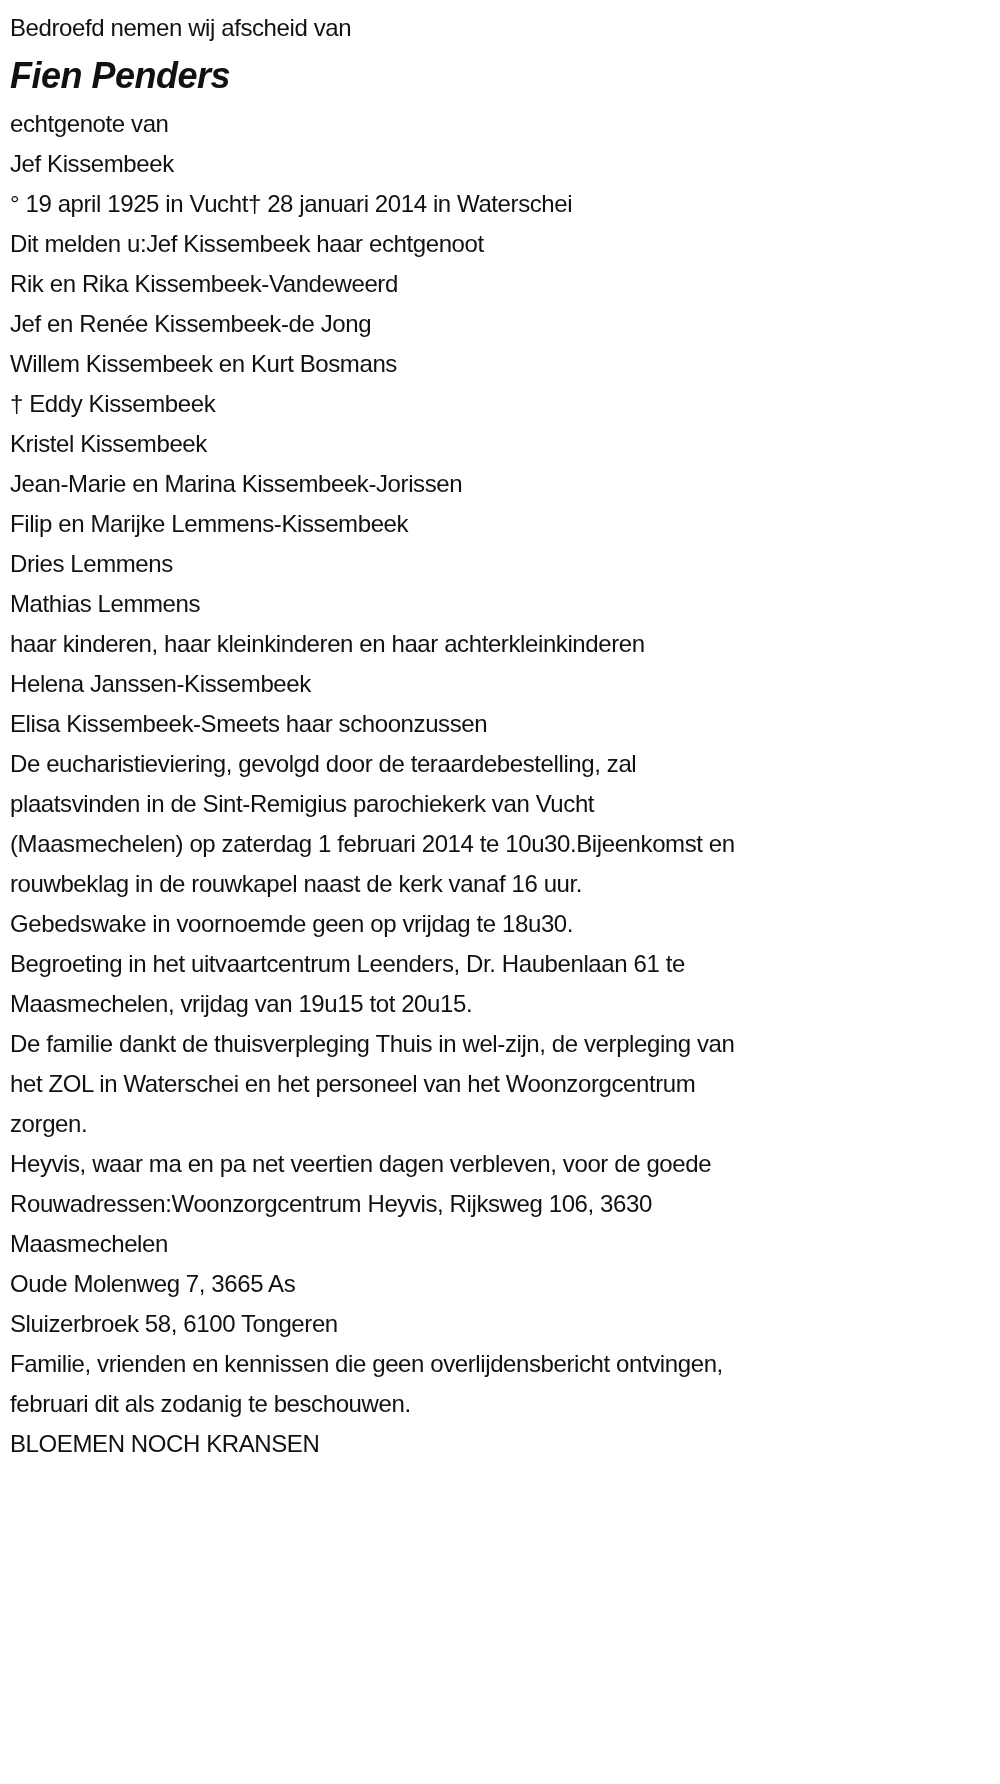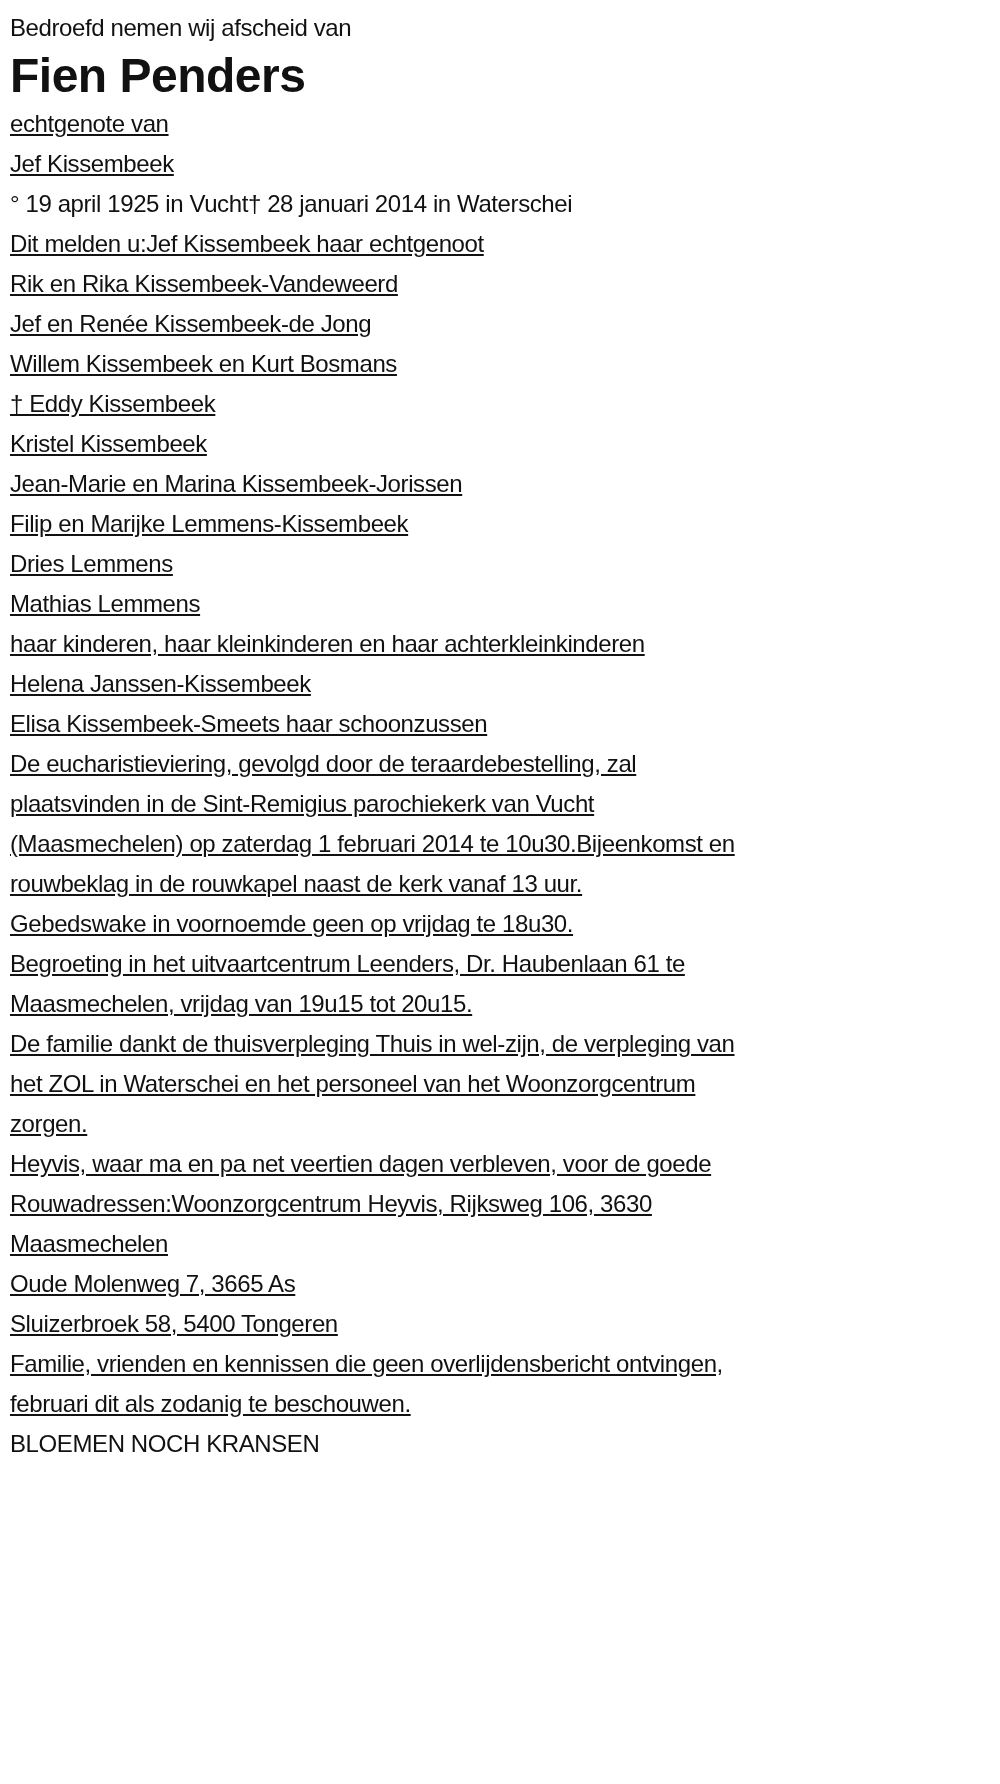--- a/index.html
+++ b/index.html
@@ -13,28 +13,29 @@
     box-sizing: border-box;
     padding: 8px 14px 12px 10px;
     color: #111111;
     font-family: "Liberation Sans", "DejaVu Sans", sans-serif;
     font-size: 24px;
     line-height: 40px;
     letter-spacing: -0.4px;
   }
   .doc p, .doc h1, .doc div { margin: 0; }
   .title {
-    font-size: 48px;
+    font-size: 36px;
     line-height: 56px;
     font-weight: 700;
     margin-top: 26px;
     letter-spacing: -0.5px;
+    font-style: italic;
   }
   .block { margin-top: 40px; }
-  .line { white-space: nowrap; text-decoration: underline; }
+  .line { white-space: nowrap; }
 </style>
 </head>
 <body>
 
 <div class="doc">
 
   <p class="intro">Bedroefd nemen wij afscheid van</p>
 
   <h1 class="title">Fien Penders</h1>
 
@@ -58,35 +59,35 @@
       <div class="line">Mathias Lemmens</div>
       <div class="line">haar kinderen, haar kleinkinderen en haar achterkleinkinderen</div>
       <div class="line">Helena Janssen-Kissembeek</div>
       <div class="line">Elisa Kissembeek-Smeets haar schoonzussen</div>
     </div>
 
   <div class="block">
       <div class="line">De eucharistieviering, gevolgd door de teraardebestelling, zal</div>
       <div class="line">plaatsvinden in de Sint-Remigius parochiekerk van Vucht</div>
       <div class="line">(Maasmechelen) op zaterdag 1 februari 2014 te 10u30.Bijeenkomst en</div>
-      <div class="line">rouwbeklag in de rouwkapel naast de kerk vanaf 13 uur.</div>
+      <div class="line">rouwbeklag in de rouwkapel naast de kerk vanaf 16 uur.</div>
       <div class="line">Gebedswake in voornoemde geen op vrijdag te 18u30.</div>
       <div class="line">Begroeting in het uitvaartcentrum Leenders, Dr. Haubenlaan 61 te</div>
       <div class="line">Maasmechelen, vrijdag van 19u15 tot 20u15.</div>
       <div class="line">De familie dankt de thuisverpleging Thuis in wel-zijn, de verpleging van</div>
       <div class="line">het ZOL in Waterschei en het personeel van het Woonzorgcentrum</div>
       <div class="line">zorgen.</div>
       <div class="line">Heyvis, waar ma en pa net veertien dagen verbleven, voor de goede</div>
     </div>
 
   <div class="block">
       <div class="line">Rouwadressen:Woonzorgcentrum Heyvis, Rijksweg 106, 3630</div>
       <div class="line">Maasmechelen</div>
       <div class="line">Oude Molenweg 7, 3665 As</div>
-      <div class="line">Sluizerbroek 58, 5400 Tongeren</div>
+      <div class="line">Sluizerbroek 58, 6100 Tongeren</div>
     </div>
 
   <div class="block">
       <div class="line">Familie, vrienden en kennissen die geen overlijdensbericht ontvingen,</div>
       <div class="line">februari dit als zodanig te beschouwen.</div>
     </div>
 
   <p class="block">BLOEMEN NOCH KRANSEN</p>
 
 </div>

